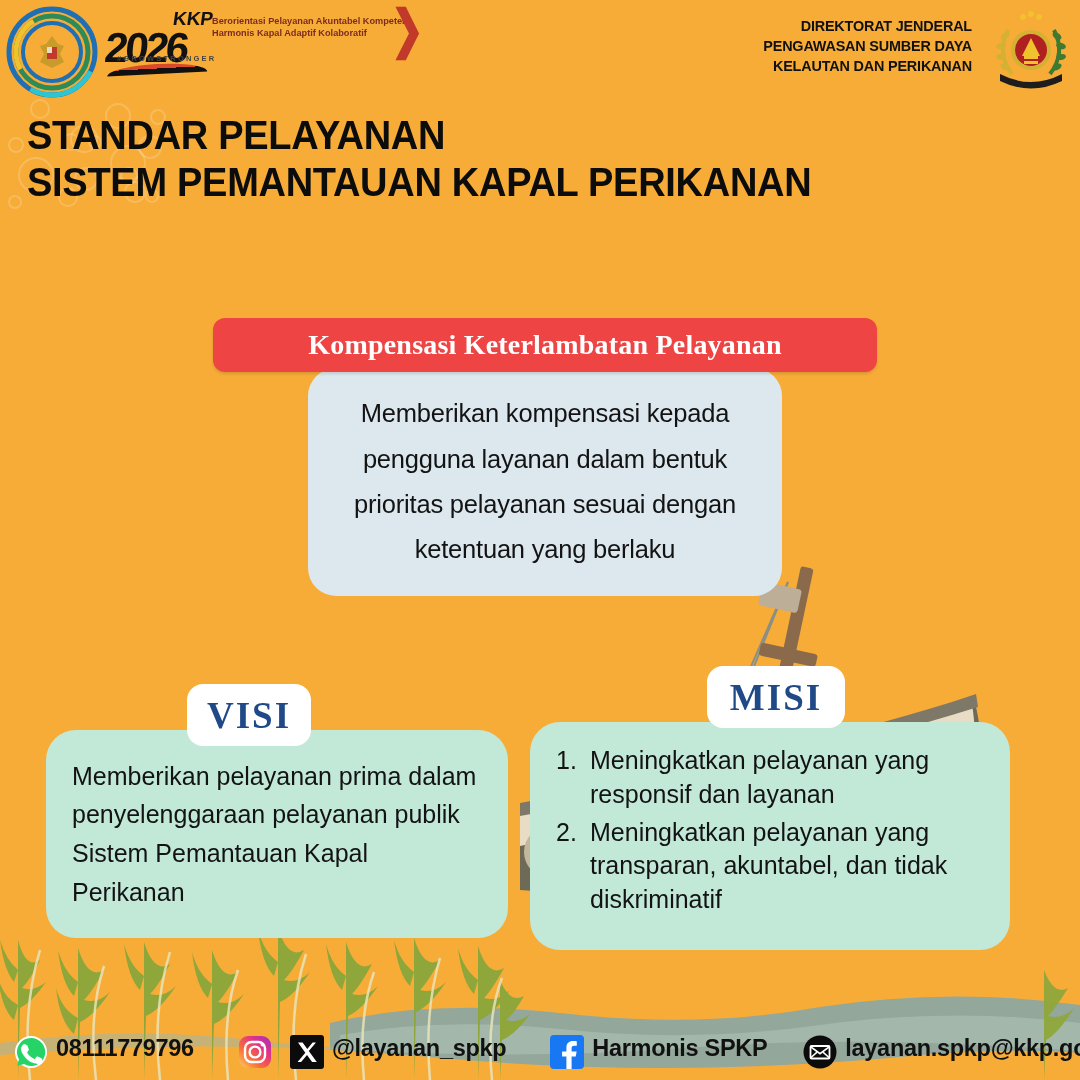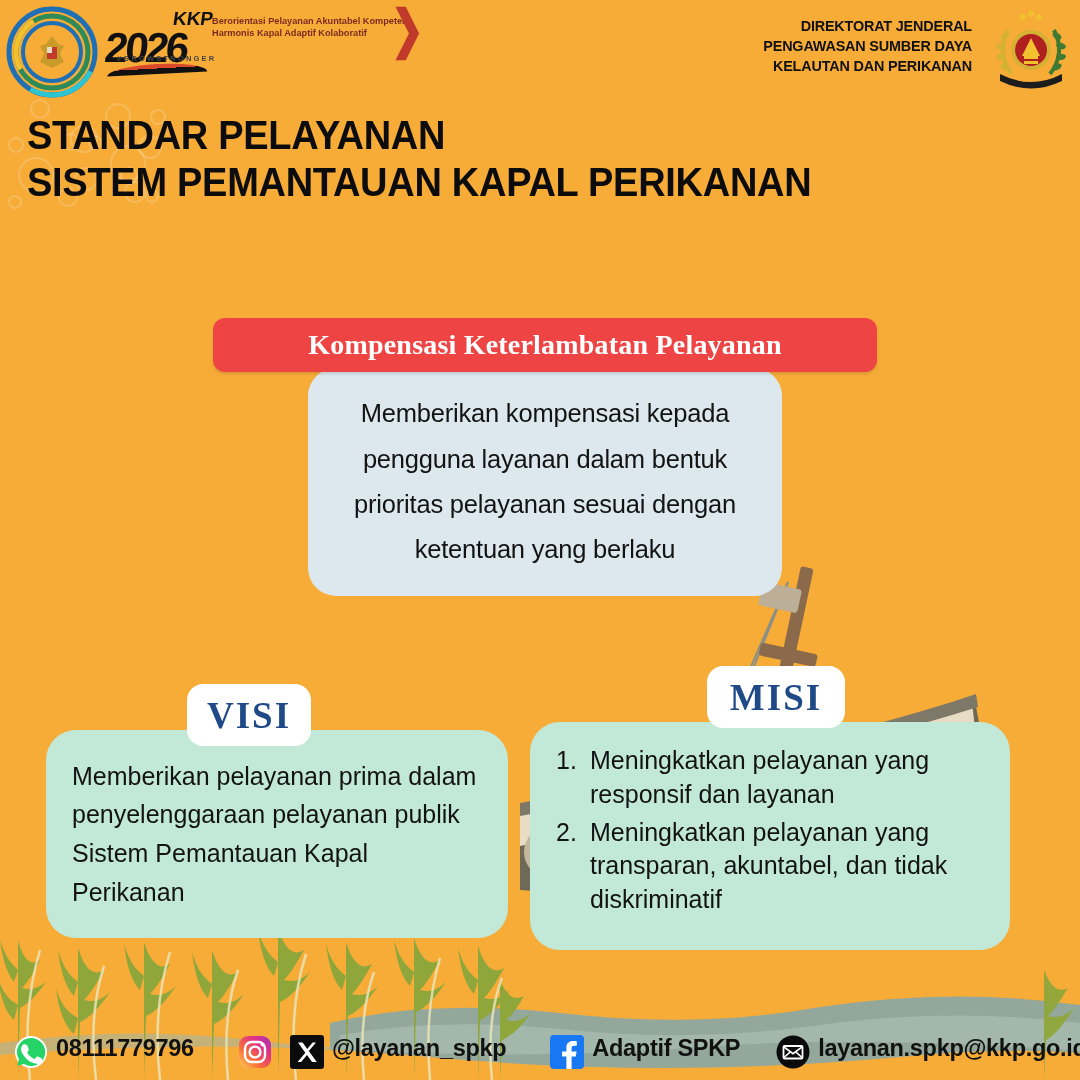--- a/index.html
+++ b/index.html
@@ -443,21 +443,21 @@
         <path d="M8 7.5h4.6l4.7 6.4 5.3-6.4H26l-7.2 8.6L26.8 27h-4.7l-5.1-6.9L11.1 27H7.6l7.7-9.2L8 7.5z" fill="#ffffff"></path>
       </svg>
       <span class="contact-label">@layanan_spkp</span>
     </div>
 
     <div class="contact" style="margin-left:44px;">
       <svg class="ic" width="34" height="34" viewBox="0 0 34 34">
         <rect x="0" y="0" width="34" height="34" rx="4" fill="#1877F2"></rect>
         <path d="M21.6 34V21.4h4.2l.8-5h-5v-3.2c0-1.4.4-2.4 2.5-2.4h2.7V6.3c-.5-.1-2-.2-3.9-.2-3.9 0-6.5 2.3-6.5 6.6v3.7h-4.3v5h4.3V34z" fill="#ffffff"></path>
       </svg>
-      <span class="contact-label">Adaptif SPKP</span>
+      <span class="contact-label">Harmonis SPKP</span>
     </div>
 
     <div class="contact" style="margin-left:36px;">
       <svg class="ic" width="34" height="34" viewBox="0 0 34 34">
         <circle cx="17" cy="17" r="16.5" fill="#0b0b0b"></circle>
         <rect x="7.5" y="11" width="19" height="12.5" rx="1" fill="none" stroke="#ffffff" stroke-width="1.8"></rect>
         <path d="M7.5 11.6 17 18.6l9.5-7" fill="none" stroke="#ffffff" stroke-width="1.8"></path>
         <path d="M7.5 23 14 17.2M26.5 23 20 17.2" fill="none" stroke="#ffffff" stroke-width="1.6"></path>
       </svg>
       <span class="contact-label">layanan.spkp@kkp.go.id</span>

